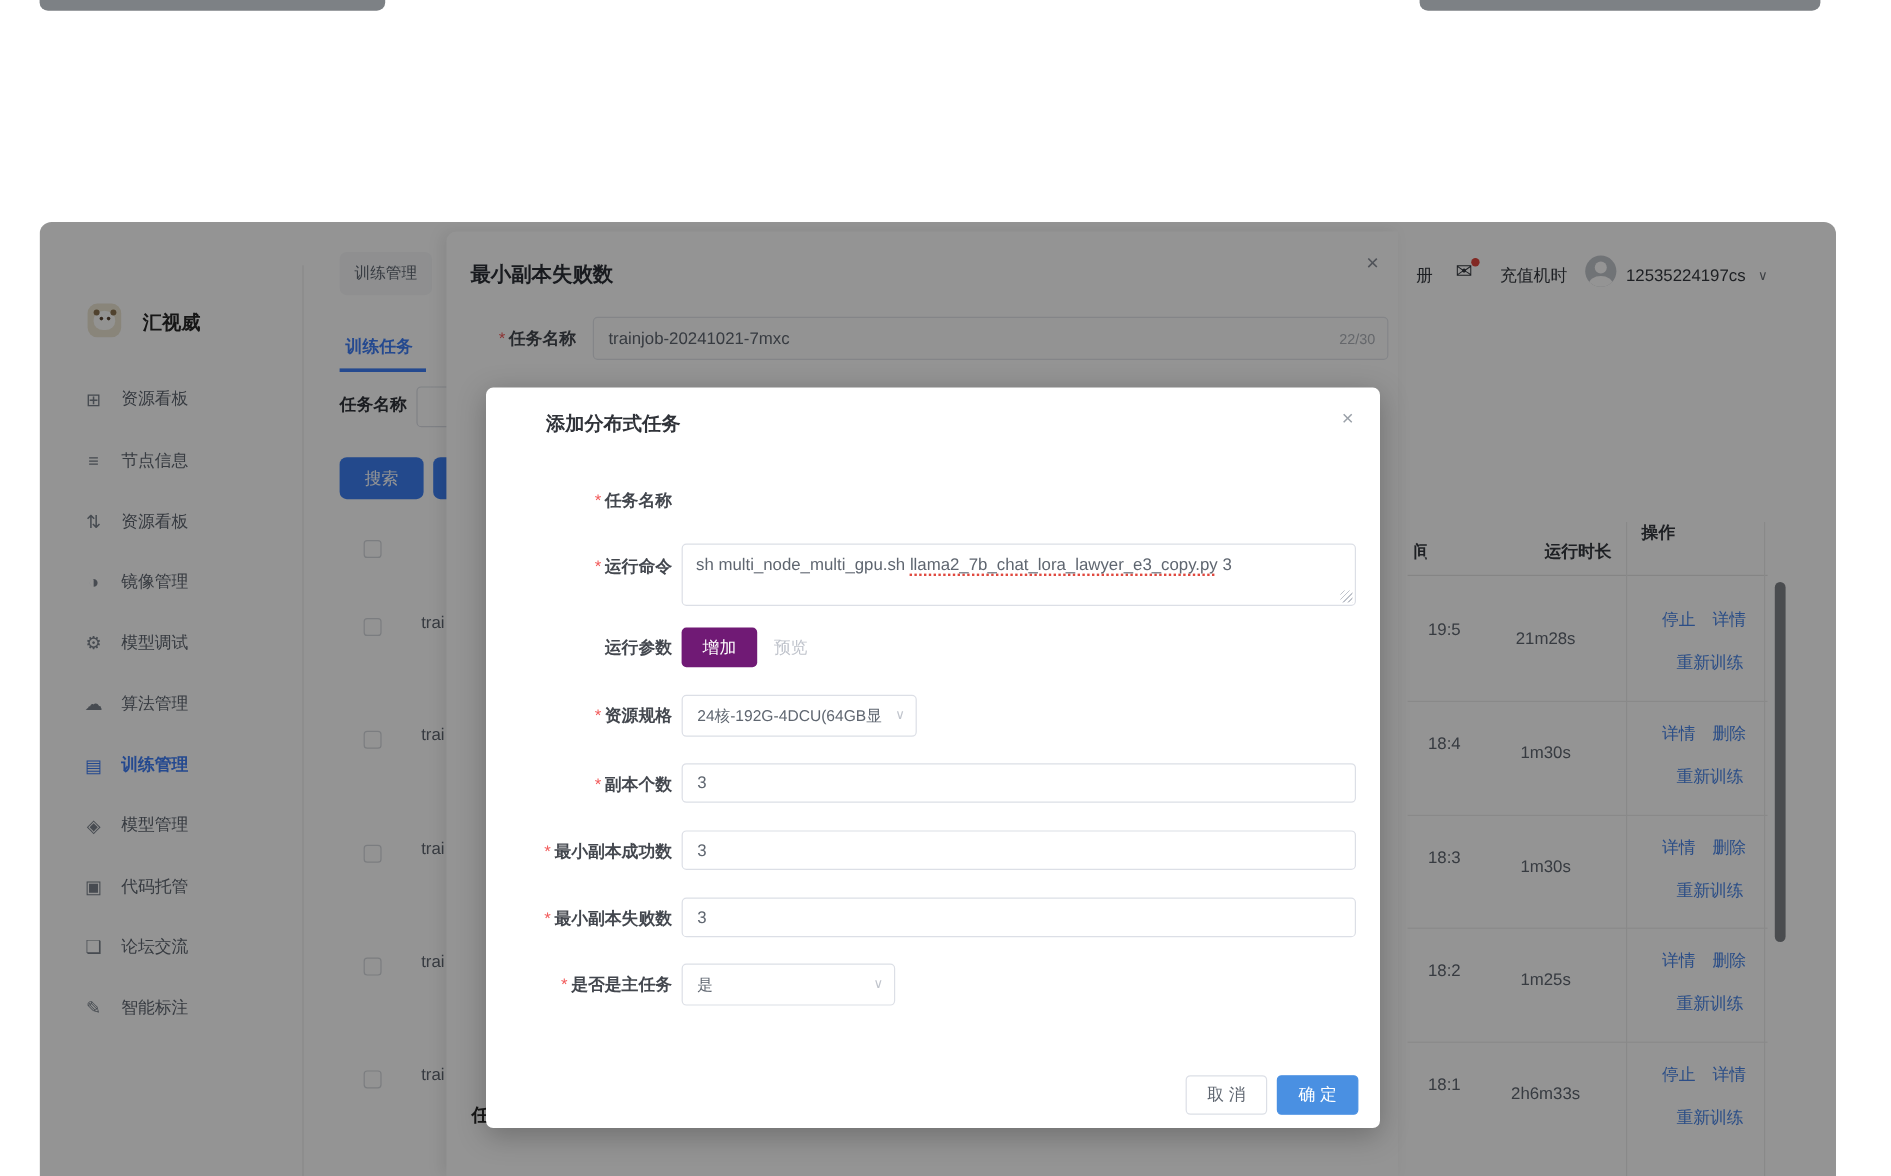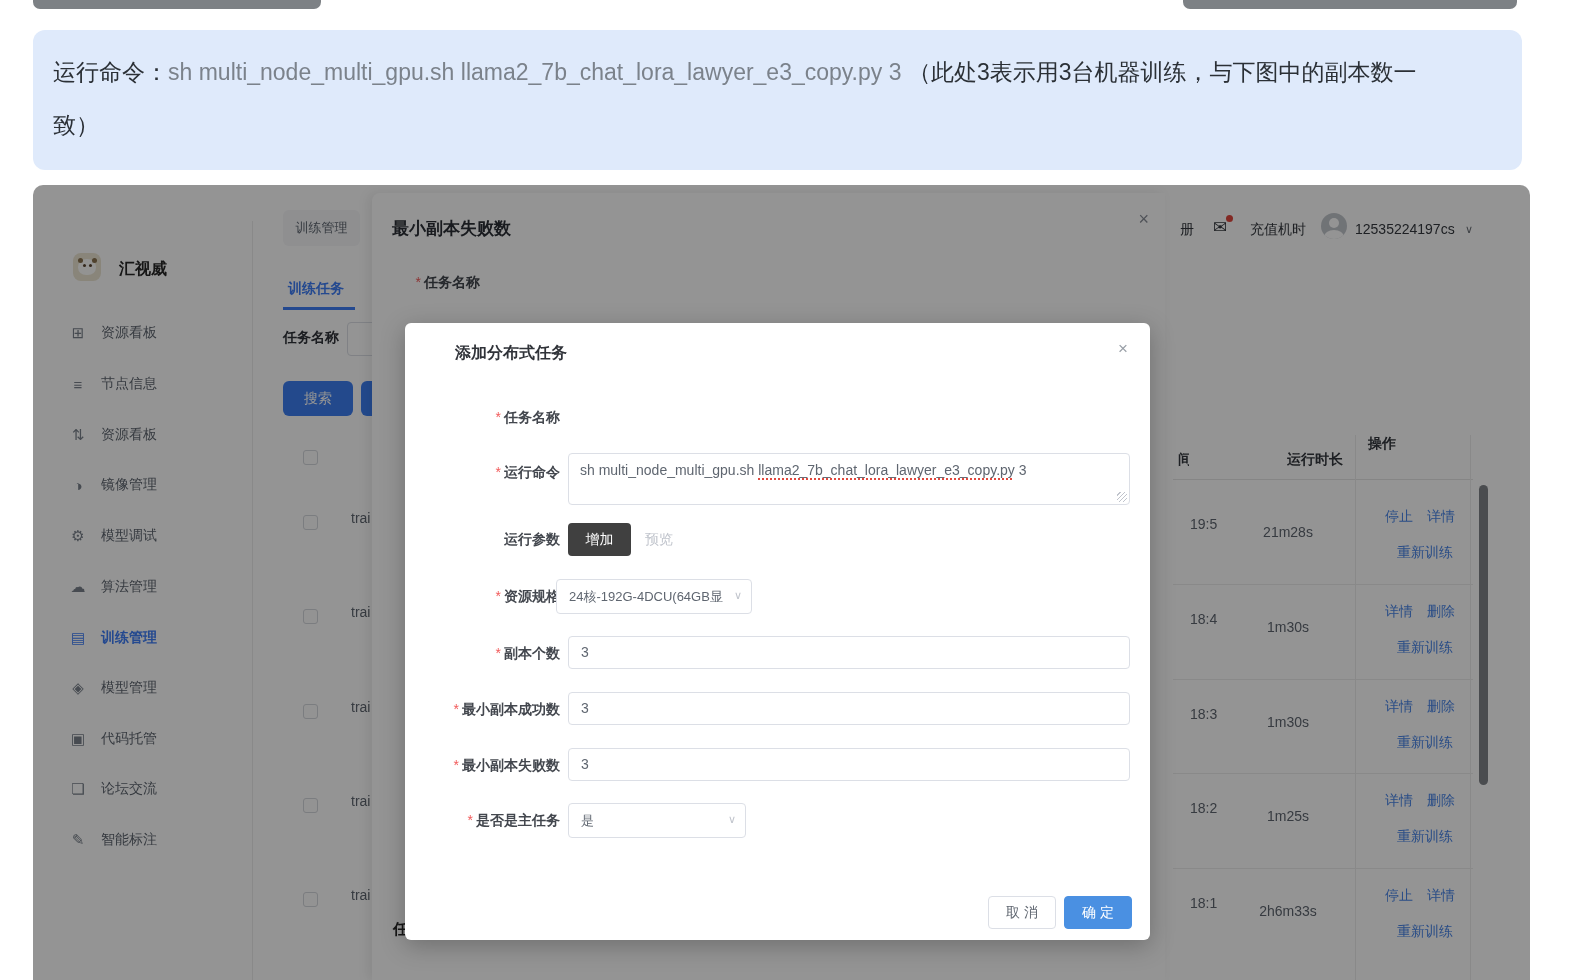--- a/index.html
+++ b/index.html
@@ -115,38 +115,35 @@
     white-space:nowrap; }
   .squiggle { text-decoration:underline dotted #e0493f; text-decoration-thickness:2px;
     text-underline-offset:3px; }
   .resize-handle { position:absolute; right:2px; bottom:2px; width:10px; height:10px;
     background:repeating-linear-gradient(135deg, transparent 0 2px, #c0c4cc 2px 3px); }
   .m-select { border:1px solid #dcdfe6; border-radius:4px; background:#fff; position:absolute; }
   .m-select .val { position:absolute; left:12px; top:8px; font-size:13px; color:#5f6670;
     white-space:nowrap; overflow:hidden; }
   .m-select .caret { position:absolute; right:9px; top:9px; color:#c0c4cc; }
   .btn-add { position:absolute; left:163px; top:200px; width:63px; height:33px;
-    background:#404040; color:#fff; border:none; border-radius:4px; font-size:14px; }
+    background:#701a75; color:#fff; border:none; border-radius:4px; font-size:14px; }
   .preview { position:absolute; left:240px; top:208px; font-size:14px; color:#c0c4cc; }
   .m-btn { position:absolute; top:573px; width:68px; height:33px; border-radius:4px;
     font-size:14px; display:flex; align-items:center; justify-content:center; cursor:pointer; }
   .m-cancel { right:94px; background:#fff; border:1px solid #dcdfe6; color:#5f6670; }
   .m-confirm { right:18px; background:#4a90e2; border:1px solid #4a90e2; color:#fff; }
 </style>
 </head>
 <body>
 
 <div class="page">
 
   <div class="stub left"></div>
   <div class="stub right"></div>
 
-  <div class="banner">
-    <p><span>运行命令：</span><span class="cmd">sh multi_node_multi_gpu.sh llama2_7b_chat_lora_lawyer_e3_copy.py 3 </span><span>（此处3表示用3台机器训练，与下图中的副本数一致）</span></p>
-  </div>
 
   <div class="app">
 
     <aside class="sidebar">
       <div class="logo">
           <span class="eyes"></span>
         </div>
       <div class="brand">汇视威</div>
 
       <div class="nav-item" style="top:95px">
@@ -275,20 +272,24 @@
         </span>
       <span class="act3 link">重新训练</span>
     </div>
 
     <div class="scroll-thumb"></div>
 
     <div class="drawer">
       <div class="drawer-title">最小副本失败数</div>
       <div class="drawer-close">×</div>
       <div class="drawer-label fld-label"><span class="star">*</span><span>任务名称</span></div>
+      <div class="drawer-input">
+        <span class="val">trainjob-20241021-7mxc</span>
+        <span class="cnt">22/30</span>
+      </div>
       <div class="drawer-bottom-partial">任</div>
     </div>
 
     <div class="overlay"></div>
 
     <div class="modal">
       <div class="modal-title">添加分布式任务</div>
       <div class="modal-close">×</div>
 
       <div class="m-label fld-label" style="top:86px"><span class="star">*</span><span>任务名称</span></div>
@@ -297,21 +298,21 @@
       <div class="m-textarea">
         <span class="val"><span>sh multi_node_multi_gpu.sh </span><span class="squiggle">llama2_7b_chat_lora_lawyer_e3_copy.py</span><span> 3</span></span>
         <span class="resize-handle"></span>
       </div>
 
       <div class="m-label fld-label" style="top:208px">运行参数</div>
       <button class="btn-add">增加</button>
       <div class="preview">预览</div>
 
       <div class="m-label fld-label" style="top:265px"><span class="star">*</span><span>资源规格</span></div>
-      <div class="m-select" style="left:151px;top:256px;width:196px;height:35px">
+      <div class="m-select" style="left:163px;top:256px;width:196px;height:35px">
         <span class="val" style="width:160px">24核-192G-4DCU(64GB显</span>
         <span class="caret">∨</span>
       </div>
 
       <div class="m-label fld-label" style="top:322px"><span class="star">*</span><span>副本个数</span></div>
       <div class="m-input" style="top:313px">
           <span class="val">3</span>
         </div>
 
       <div class="m-label fld-label" style="top:378px"><span class="star">*</span><span>最小副本成功数</span></div>

